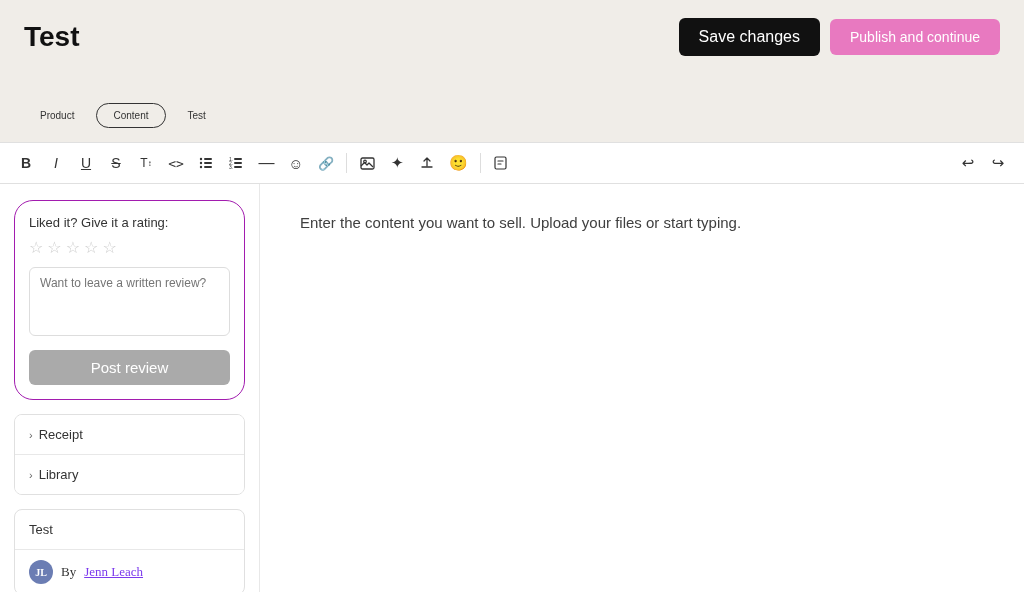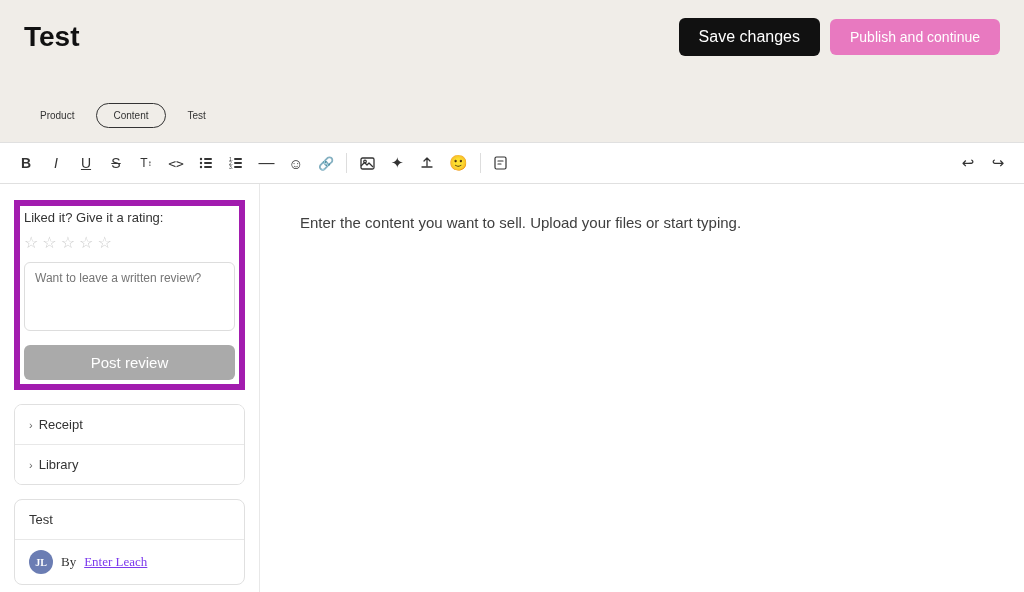--- a/index.html
+++ b/index.html
@@ -130,23 +130,23 @@
       background: #fff;
       position: relative;
     }
 
     
     .preview-panel::-webkit-scrollbar { width: 5px; }
     .preview-panel::-webkit-scrollbar-thumb { background: #ccc; border-radius: 3px; }
 
     
     .rating-card {
-      border: 6px solid #a21caf;
-      border-radius: 0;
-      padding: 4px;
+      border: 1px solid #a21caf;
+      border-radius: 19px;
+      padding: 14px;
       margin-bottom: 14px;
       background: #fff;
     }
     .rating-label {
       font-size: 13px;
       font-weight: 500;
       color: #333;
       margin-bottom: 8px;
     }
     .stars {
@@ -367,21 +367,21 @@
         <span class="chevron">›</span>
         <span>Library</span>
       </div>
     </div>
 
     <div class="product-card">
       <div class="product-title">Test</div>
       <div class="product-author">
         <div class="avatar">JL</div>
         <span>By </span>
-          <a class="author-link">Enter Leach</a>
+          <a class="author-link">Jenn Leach</a>
       </div>
     </div>
 
   </div>
 
   <div class="editor-area">
     <span class="editor-placeholder">Enter the content you want to sell. Upload your files or start typing.</span>
   </div>
 
 </div>

